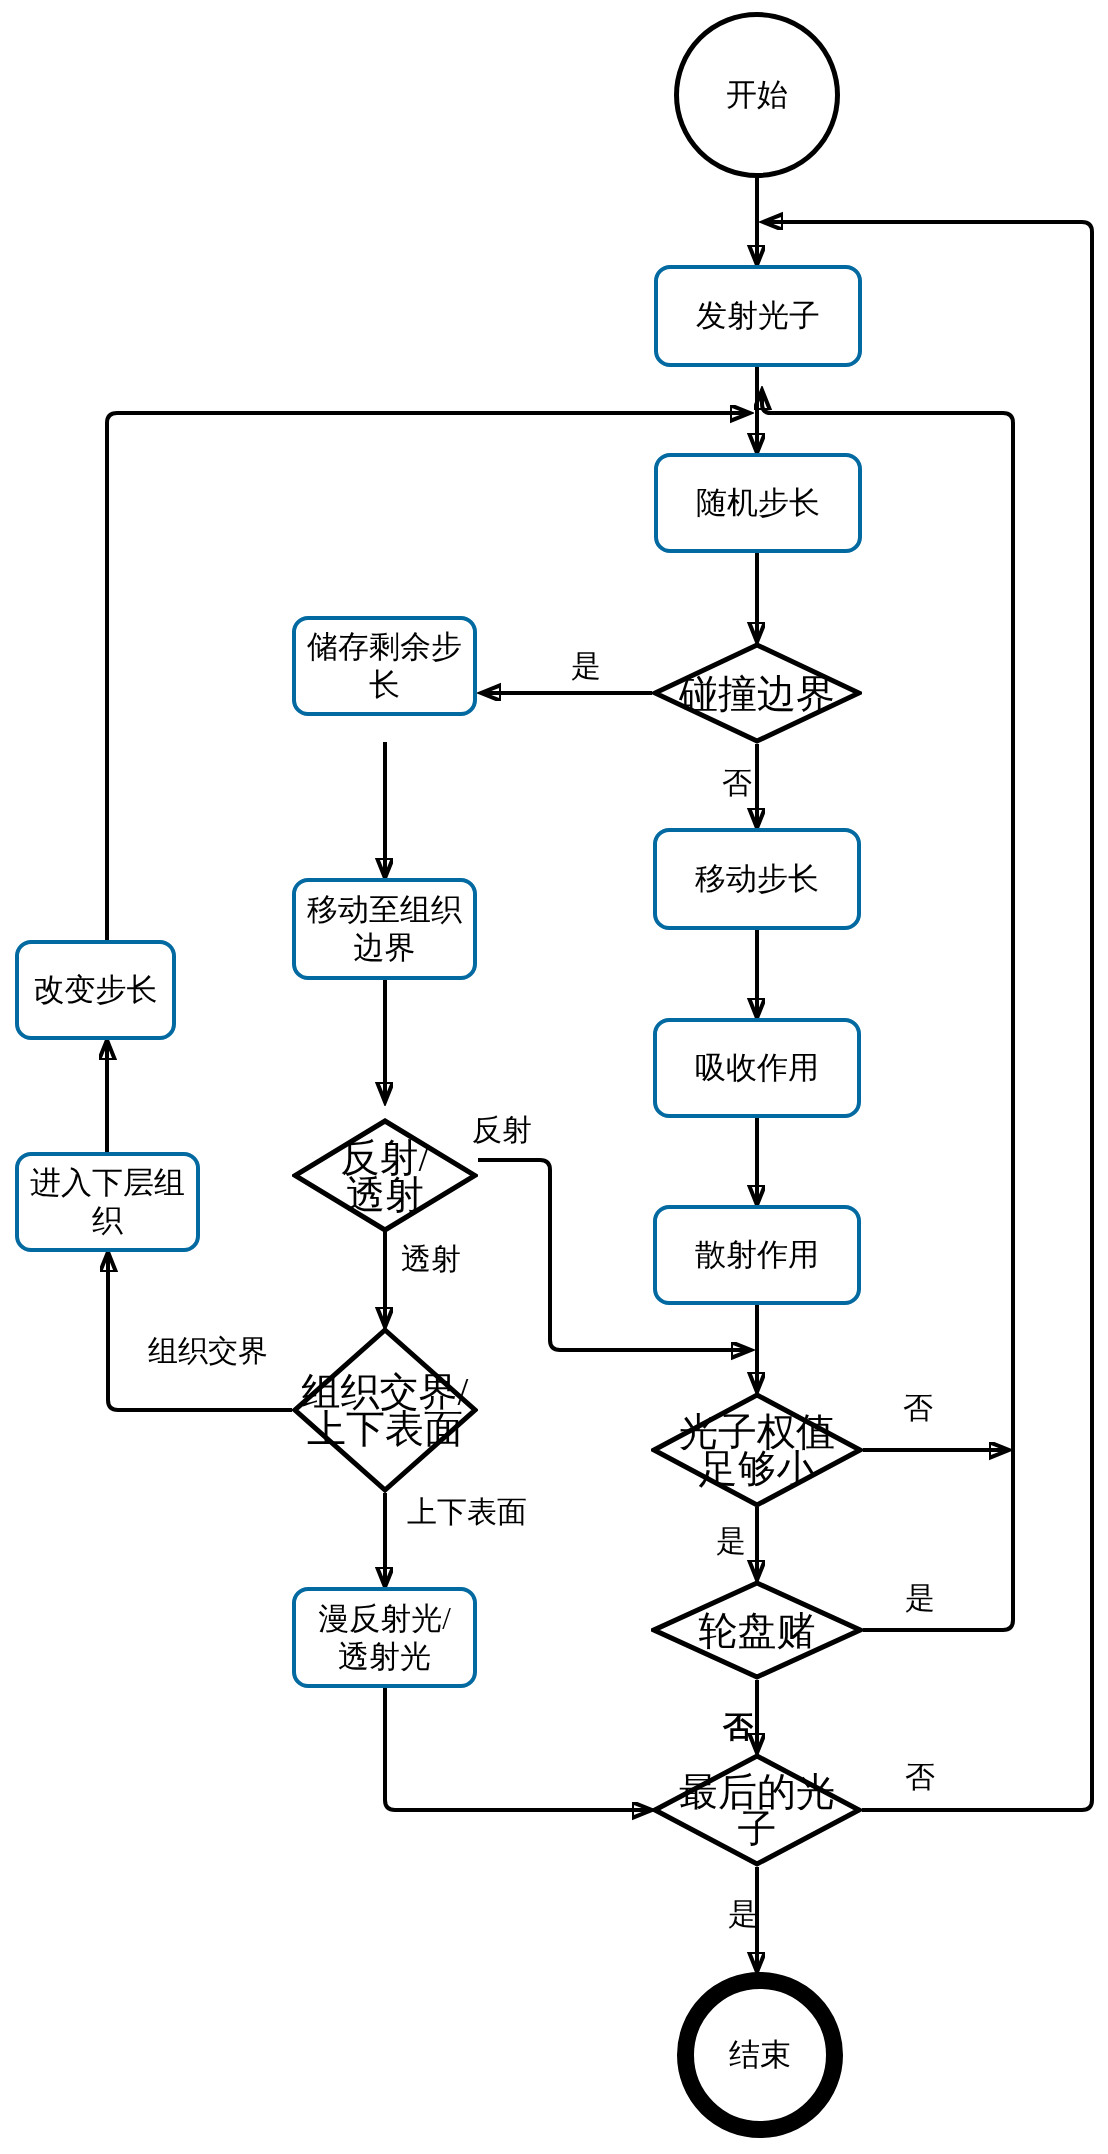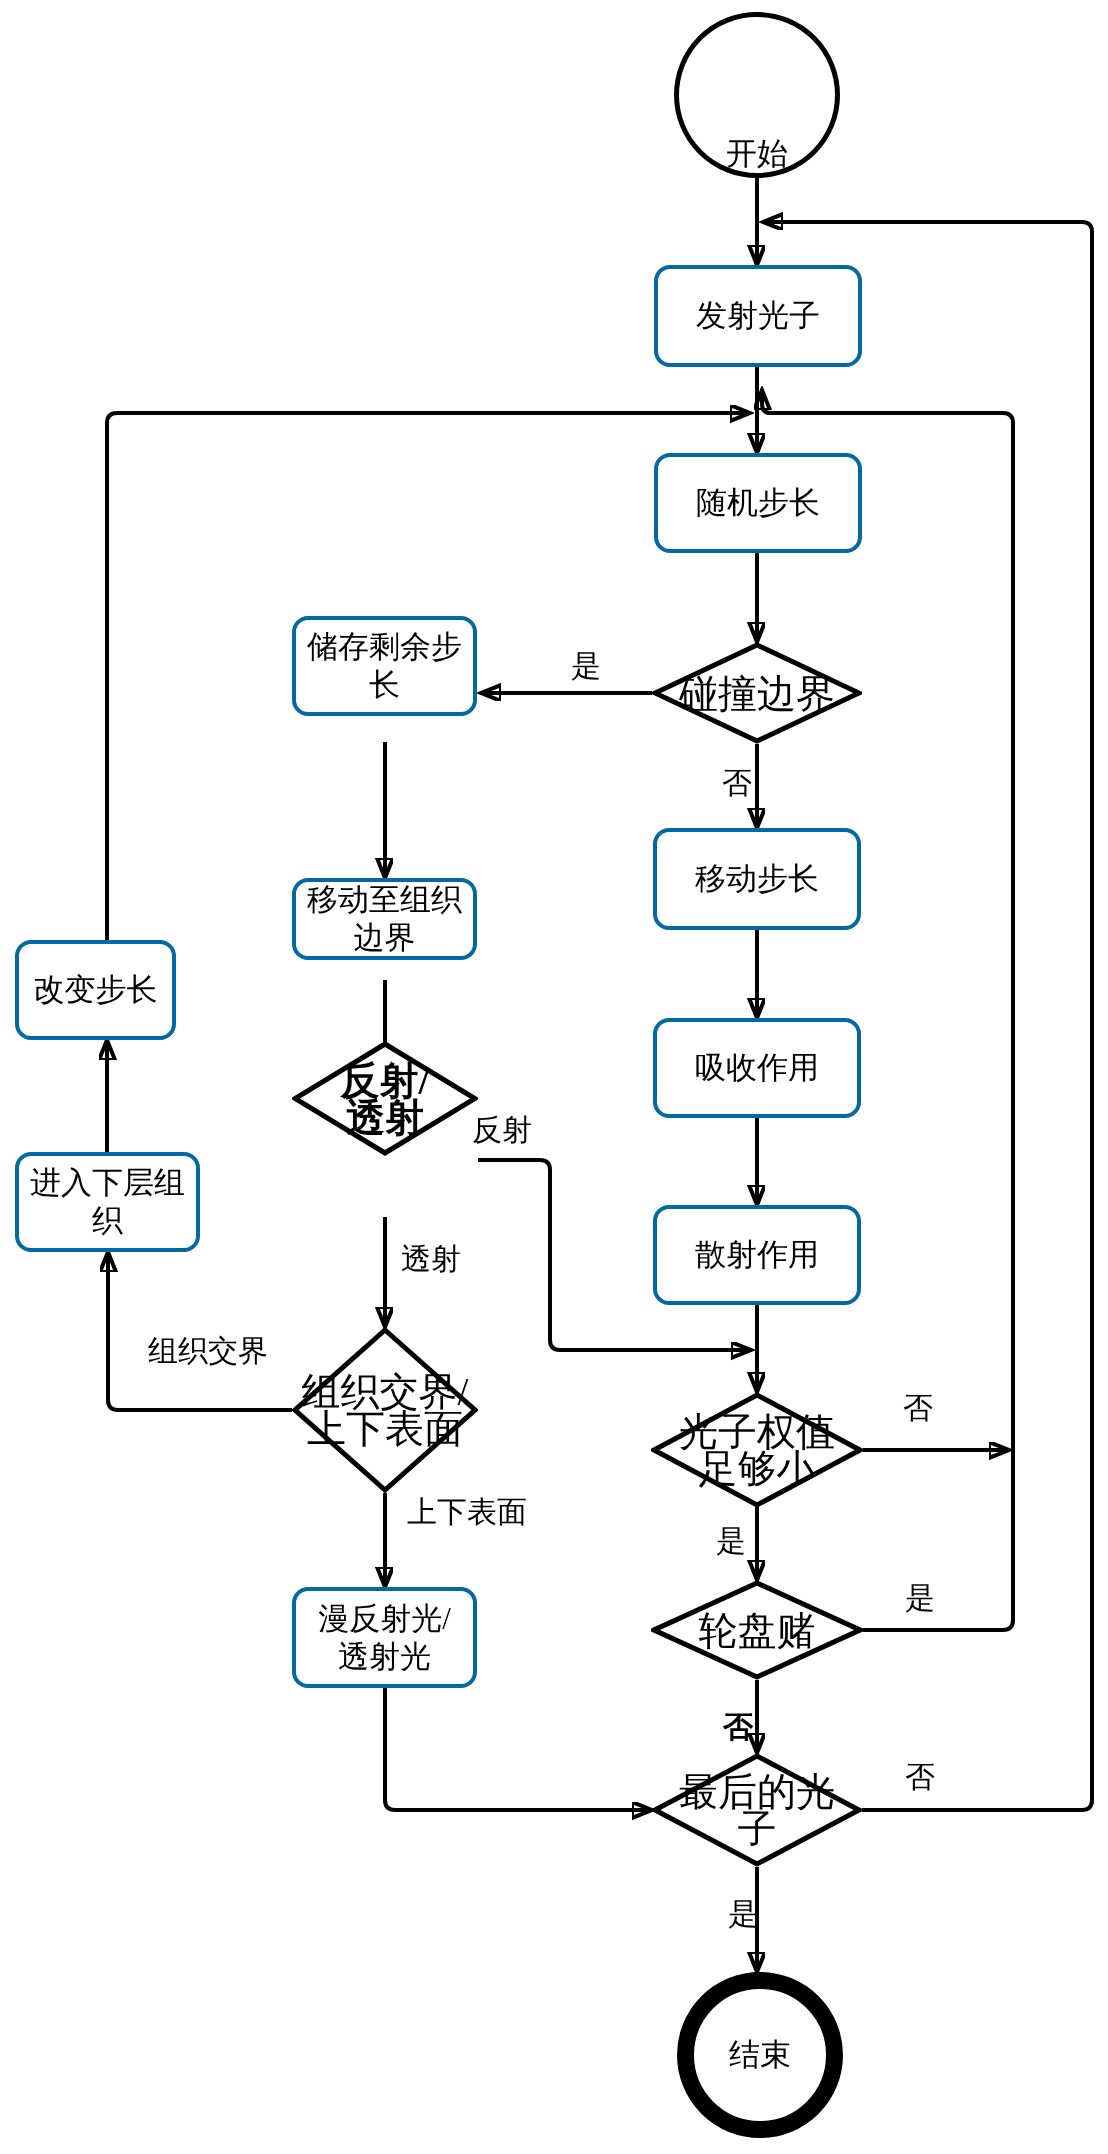--- a/index.html
+++ b/index.html
@@ -53,21 +53,21 @@
     <path d="M385,1493 V1587" marker-end="url(#ah)"></path>
     <path d="M385,1688 V1800 Q385,1810 395,1810 H652" marker-end="url(#ah)"></path>
     <path d="M757,930 V1018" marker-end="url(#ah)"></path>
     <path d="M757,1118 V1205" marker-end="url(#ah)"></path>
     <path d="M757,1305 V1392" marker-end="url(#ah)"></path>
     <path d="M757,1507 V1580" marker-end="url(#ah)"></path>
     <path d="M757,1680 V1753" marker-end="url(#ah)"></path>
     <path d="M757,1867 V1972" marker-end="url(#ah)"></path>
   </svg>
 
-  <div class="node terminator" style="left:674px;top:12px;width:166px;height:166px;align-items:flex-end;">
+  <div class="node terminator" style="left:674px;top:12px;width:166px;height:166px;">
     <div>开始</div>
   </div>
   <div class="node terminator end" style="left:677px;top:1972px;width:166px;height:166px;">
     <div>结束</div>
   </div>
 
   <div class="node box" style="left:654px;top:265px;width:208px;height:102px;">
     <div>发射光子</div>
   </div>
   <div class="node box" style="left:654px;top:453px;width:208px;height:100px;">
@@ -82,21 +82,21 @@
   <div class="node box" style="left:653px;top:1205px;width:208px;height:100px;">
     <div>散射作用</div>
   </div>
 
   <div class="node box" style="left:292px;top:616px;width:185px;height:100px;">
     <div>
       <div>储存剩余步</div>
       <div>长</div>
     </div>
   </div>
-  <div class="node box" style="left:292px;top:878px;width:185px;height:82px;">
+  <div class="node box" style="left:292px;top:878px;width:185px;height:102px;">
     <div>
       <div>移动至组织</div>
       <div>边界</div>
     </div>
   </div>
   <div class="node box" style="left:292px;top:1587px;width:185px;height:101px;">
     <div>
       <div>漫反射光/</div>
       <div>透射光</div>
     </div>
@@ -112,21 +112,21 @@
     </div>
   </div>
 
   <div class="dwrap" style="left:652px;top:642px;width:210px;height:102px;">
     <svg width="210" height="102">
       <polygon points="105,3 207,51 105,99 3,51"></polygon>
     </svg>
     <div class="dtext">碰撞边界</div>
   </div>
 
-  <div class="dwrap" style="left:292px;top:1041px;width:186px;height:115px;font-weight:bold;">
+  <div class="dwrap" style="left:292px;top:1118px;width:186px;height:115px;">
     <svg width="186" height="115">
       <polygon points="93,3 183,57.5 93,112 3,57.5"></polygon>
     </svg>
     <div class="dtext">
       <div>反射/</div>
       <div>透射</div>
     </div>
   </div>
 
   <div class="dwrap" style="left:292px;top:1327px;width:186px;height:166px;">

